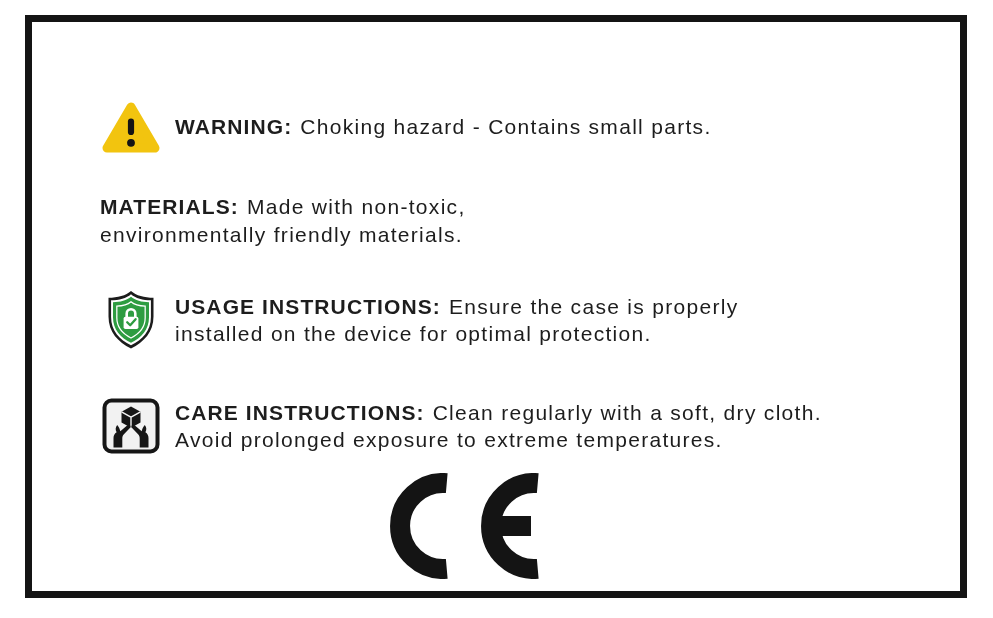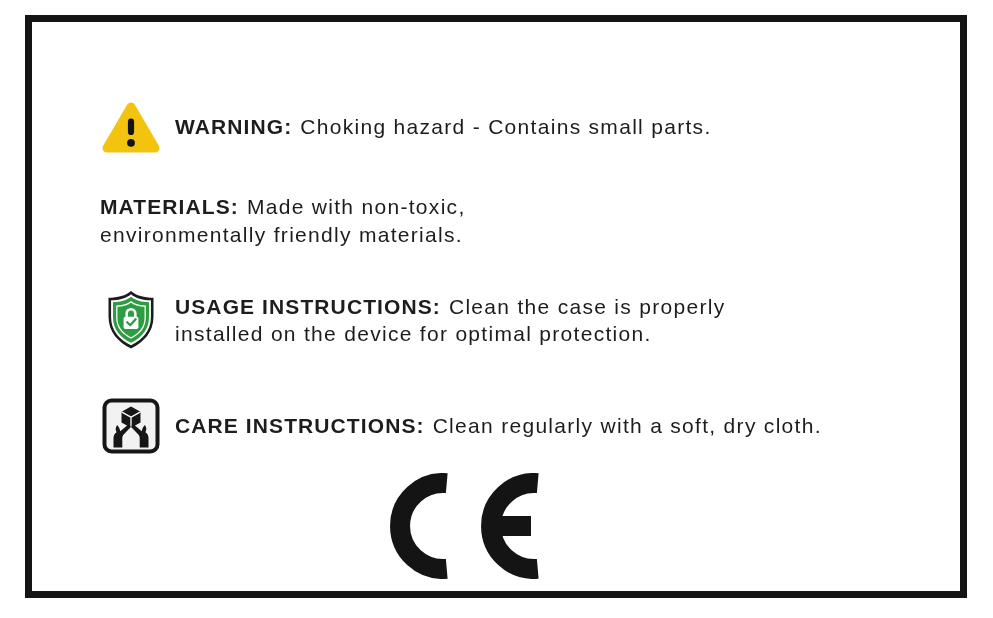--- a/index.html
+++ b/index.html
@@ -90,37 +90,38 @@
           <path d="M31 3 C36 7.5 44.5 9.8 53.5 9.8 L53.5 28.5 C53.5 44 44 54 31 60.5 C18 54 8.5 44 8.5 28.5 L8.5 9.8 C17.5 9.8 26 7.5 31 3 Z" fill="#ffffff" transform="translate(31,32) scale(0.885) translate(-31,-32)"></path>
           <path d="M31 3 C36 7.5 44.5 9.8 53.5 9.8 L53.5 28.5 C53.5 44 44 54 31 60.5 C18 54 8.5 44 8.5 28.5 L8.5 9.8 C17.5 9.8 26 7.5 31 3 Z" fill="#2E9C41" transform="translate(31,32) scale(0.80) translate(-31,-32)"></path>
           <path d="M31 3 C36 7.5 44.5 9.8 53.5 9.8 L53.5 28.5 C53.5 44 44 54 31 60.5 C18 54 8.5 44 8.5 28.5 L8.5 9.8 C17.5 9.8 26 7.5 31 3 Z" fill="none" stroke="#ffffff" stroke-width="2" transform="translate(31,32) scale(0.63) translate(-31,-32)"></path>
           <path d="M26.7 29.5 v-4 a4.3 4.3 0 0 1 8.6 0 v4" fill="none" stroke="#ffffff" stroke-width="2.6"></path>
           <rect x="23.6" y="28.8" width="14.8" height="12.2" rx="1.8" fill="#ffffff"></rect>
           <path d="M27.2 34.3 L30.2 37.3 L35.6 31.2" fill="none" stroke="#2E9C41" stroke-width="2.3" stroke-linecap="round" stroke-linejoin="round"></path>
         </g>
       </svg>
     </div>
     <div class="text-block">
-      <div><span class="lbl">USAGE INSTRUCTIONS:</span><span>Clean the case is properly</span></div>
+      <div><span class="lbl">USAGE INSTRUCTIONS:</span><span>Ensure the case is properly</span></div>
       <div>installed on the device for optimal protection.</div>
     </div>
   </div>
 
   <div class="row row-4">
     <div class="icon-box">
       <svg width="58" height="58" viewBox="0 0 58 58">
         <rect x="2.5" y="3.5" width="53" height="51" rx="7" fill="#F2F2F2" stroke="#161616" stroke-width="4"></rect>
         <polygon points="29,9.5 38.5,14.8 38.5,25.4 29,30.7 19.5,25.4 19.5,14.8" fill="#161616"></polygon>
         <path d="M19.5 14.8 L29 20.1 L38.5 14.8 M29 20.1 L29 30.7" fill="none" stroke="#F2F2F2" stroke-width="1.4"></path>
         <path d="M11.5 50.5 L11.5 41 C11.5 38.3 12.6 36.6 14.6 35.2 C13.1 32.3 13.5 30.2 15.2 27.9 C16.9 29.8 17.9 32 18.3 34.3 L25.4 28.2 C27.4 26.5 29.6 29 27.9 30.9 L21.7 37.6 C20.8 38.6 20.3 39.9 20.3 41.5 L20.3 50.5 Z" fill="#161616"></path>
         <path d="M11.5 50.5 L11.5 41 C11.5 38.3 12.6 36.6 14.6 35.2 C13.1 32.3 13.5 30.2 15.2 27.9 C16.9 29.8 17.9 32 18.3 34.3 L25.4 28.2 C27.4 26.5 29.6 29 27.9 30.9 L21.7 37.6 C20.8 38.6 20.3 39.9 20.3 41.5 L20.3 50.5 Z" fill="#161616" transform="translate(58,0) scale(-1,1)"></path>
       </svg>
     </div>
     <div class="text-block">
       <div><span class="lbl">CARE INSTRUCTIONS:</span><span>Clean regularly with a soft, dry cloth.</span></div>
+      <div>Avoid prolonged exposure to extreme temperatures.</div>
     </div>
   </div>
 
   <div class="ce-wrap">
     <svg width="152" height="106" viewBox="0 0 152 106">
 
       <path d="M56.75 10.16 A43 43 0 1 0 56.75 95.84" fill="none" stroke="#141414" stroke-width="20"></path>
 
       <path d="M147.75 10.16 A43 43 0 1 0 147.75 95.84" fill="none" stroke="#141414" stroke-width="20"></path>
 

